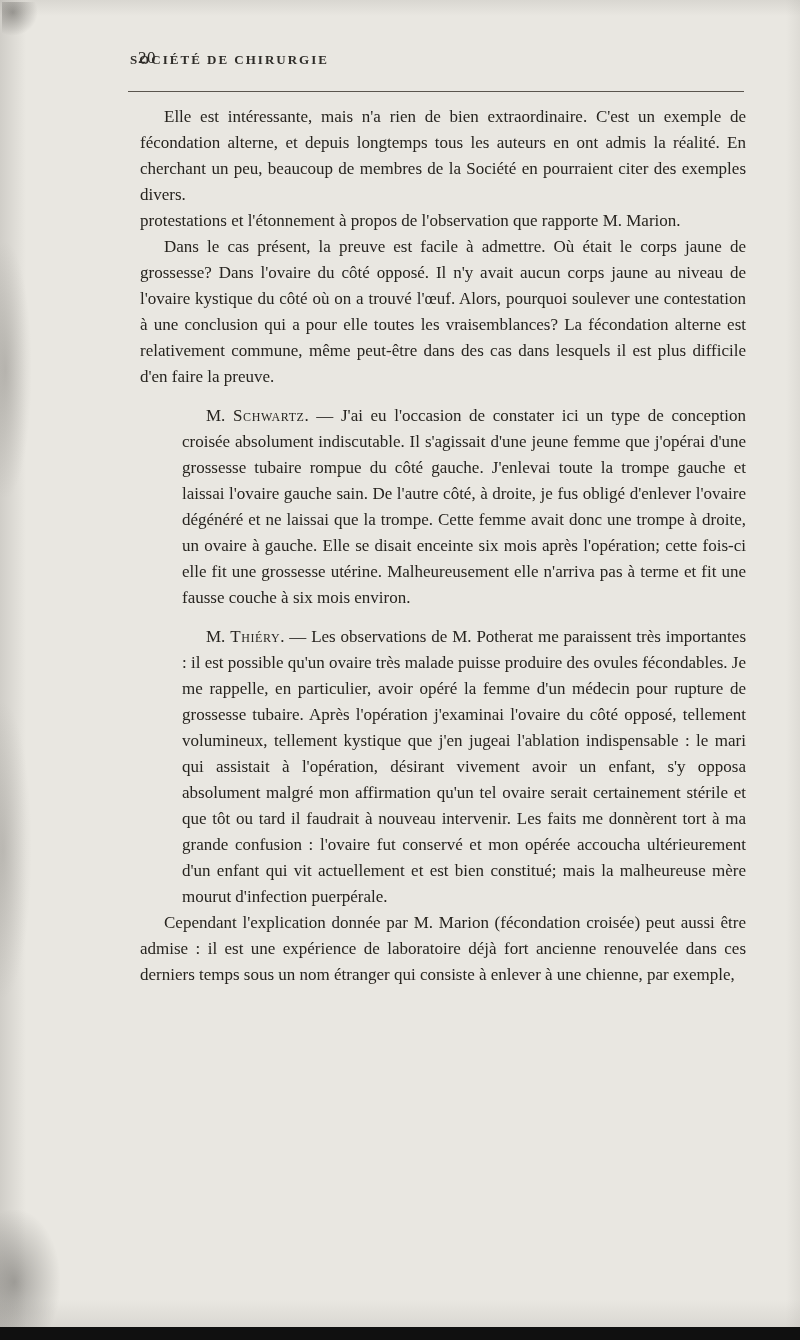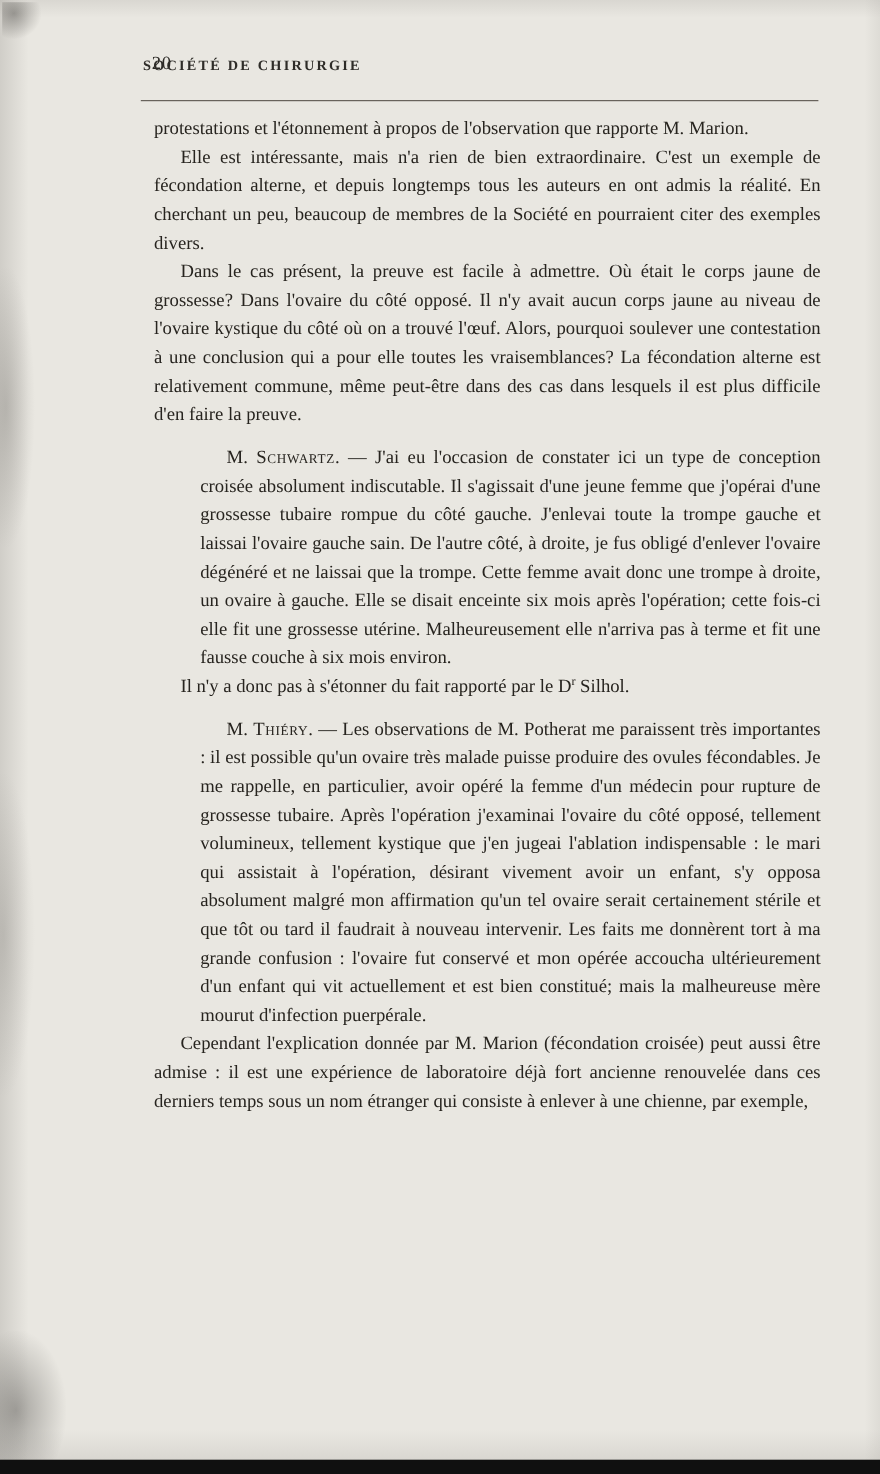--- a/index.html
+++ b/index.html
@@ -95,23 +95,22 @@
   <div class="smudge smudge-bottom-left"></div>
 
   <header class="page-header">
     <span class="page-number">20</span>
     <span class="running-title">SOCIÉTÉ DE CHIRURGIE</span>
   </header>
 
   <div class="header-rule"></div>
 
   <main class="text-block">
+      <p class="para indent"><span>Elle est intéressante, mais n'a rien de bien extraordinaire. C'est un exemple de fécondation alterne, et depuis longtemps tous les auteurs en ont admis la réalité. En cherchant un peu, beaucoup de membres de la Société en pourraient citer des exemples divers.</span></p>
       <p class="para"><span>protestations et l'étonnement à propos de l'observation que rapporte M. Marion.</span></p>
-      <p class="para indent"><span>Elle est intéressante, mais n'a rien de bien extraordinaire. C'est un exemple de fécondation alterne, et depuis longtemps tous les auteurs en ont admis la réalité. En cherchant un peu, beaucoup de membres de la Société en pourraient citer des exemples divers.</span></p>
       <p class="para indent"><span>Dans le cas présent, la preuve est facile à admettre. Où était le corps jaune de grossesse? Dans l'ovaire du côté opposé. Il n'y avait aucun corps jaune au niveau de l'ovaire kystique du côté où on a trouvé l'œuf. Alors, pourquoi soulever une contestation à une conclusion qui a pour elle toutes les vraisemblances? La fécondation alterne est relativement commune, même peut-être dans des cas dans lesquels il est plus difficile d'en faire la preuve.</span></p>
       <p class="para indent space-before"><span>M. </span><span class="smallcaps">Schwartz</span><span>. — J'ai eu l'occasion de constater ici un type de conception croisée absolument indiscutable. Il s'agissait d'une jeune femme que j'opérai d'une grossesse tubaire rompue du côté gauche. J'enlevai toute la trompe gauche et laissai l'ovaire gauche sain. De l'autre côté, à droite, je fus obligé d'enlever l'ovaire dégénéré et ne laissai que la trompe. Cette femme avait donc une trompe à droite, un ovaire à gauche. Elle se disait enceinte six mois après l'opération; cette fois-ci elle fit une grossesse utérine. Malheureusement elle n'arriva pas à terme et fit une fausse couche à six mois environ.</span></p>
-      <p class="para indent"><span>Il n'y a donc pas à s'étonner du fait rapporté par le D</span><span class="sup">r</span><span> Silhol.</span></p>
       <p class="para indent space-before"><span>M. </span><span class="smallcaps">Thiéry</span><span>. — Les observations de M. Potherat me paraissent très importantes : il est possible qu'un ovaire très malade puisse produire des ovules fécondables. Je me rappelle, en particulier, avoir opéré la femme d'un médecin pour rupture de grossesse tubaire. Après l'opération j'examinai l'ovaire du côté opposé, tellement volumineux, tellement kystique que j'en jugeai l'ablation indispensable : le mari qui assistait à l'opération, désirant vivement avoir un enfant, s'y opposa absolument malgré mon affirmation qu'un tel ovaire serait certainement stérile et que tôt ou tard il faudrait à nouveau intervenir. Les faits me donnèrent tort à ma grande confusion : l'ovaire fut conservé et mon opérée accoucha ultérieurement d'un enfant qui vit actuellement et est bien constitué; mais la malheureuse mère mourut d'infection puerpérale.</span></p>
       <p class="para indent"><span>Cependant l'explication donnée par M. Marion (fécondation croisée) peut aussi être admise : il est une expérience de laboratoire déjà fort ancienne renouvelée dans ces derniers temps sous un nom étranger qui consiste à enlever à une chienne, par exemple,</span></p>
     </main>
 
   <div class="bottom-strip"></div>
 </div>
 
 </body></html>

